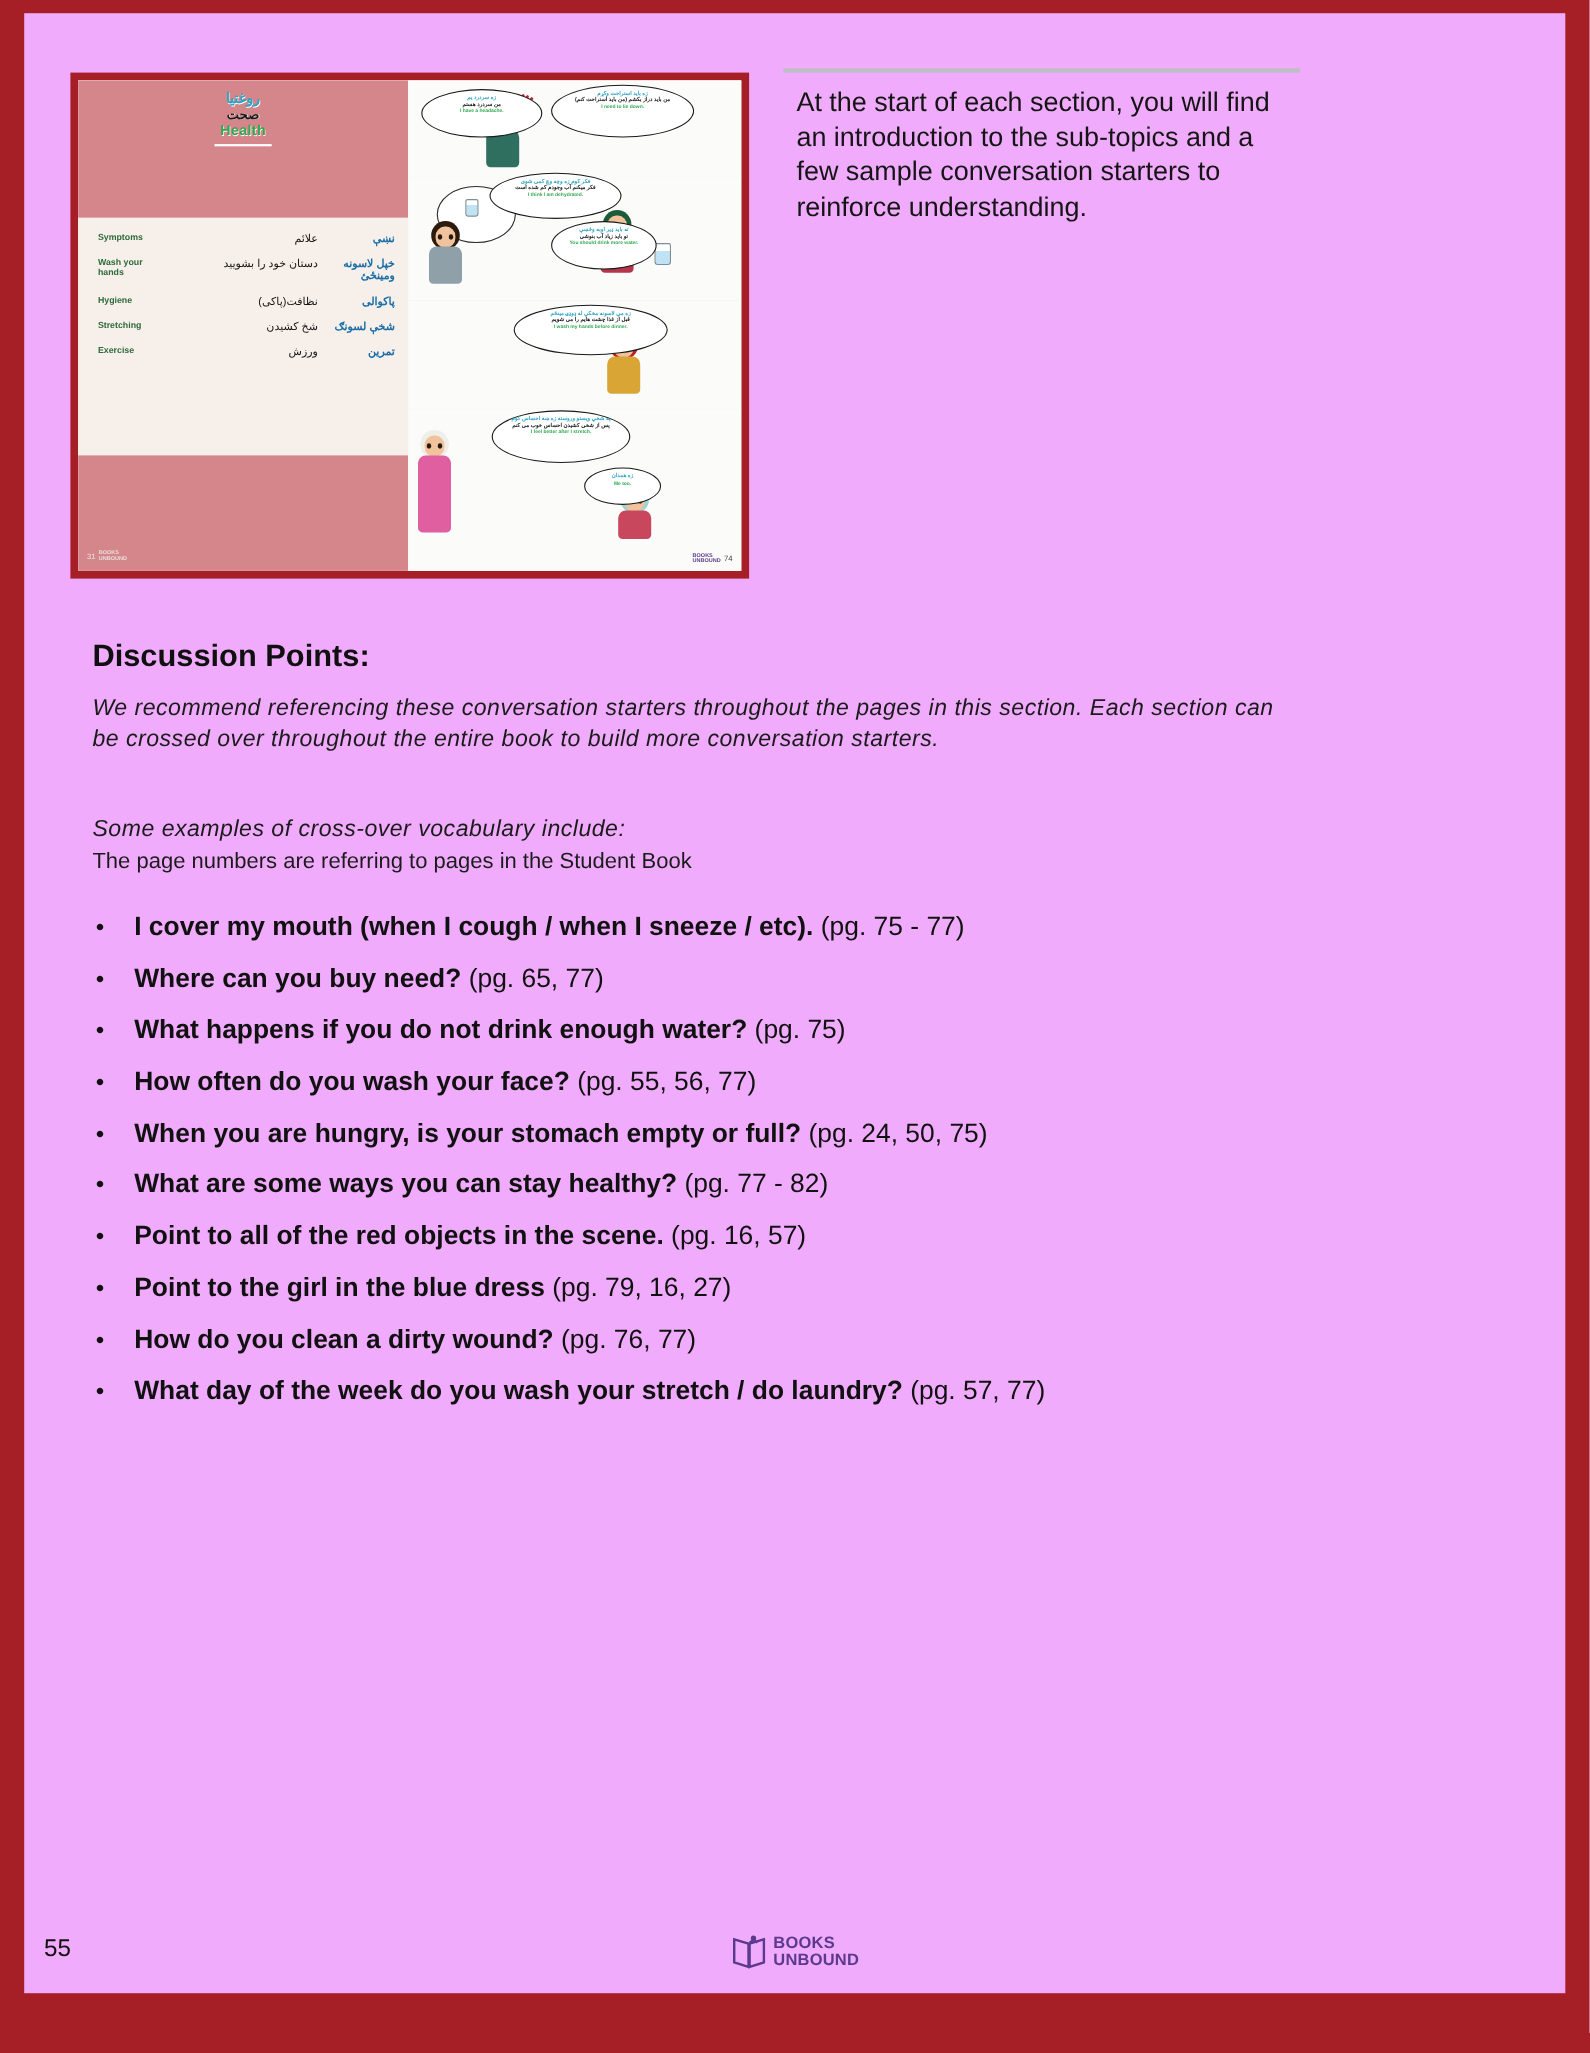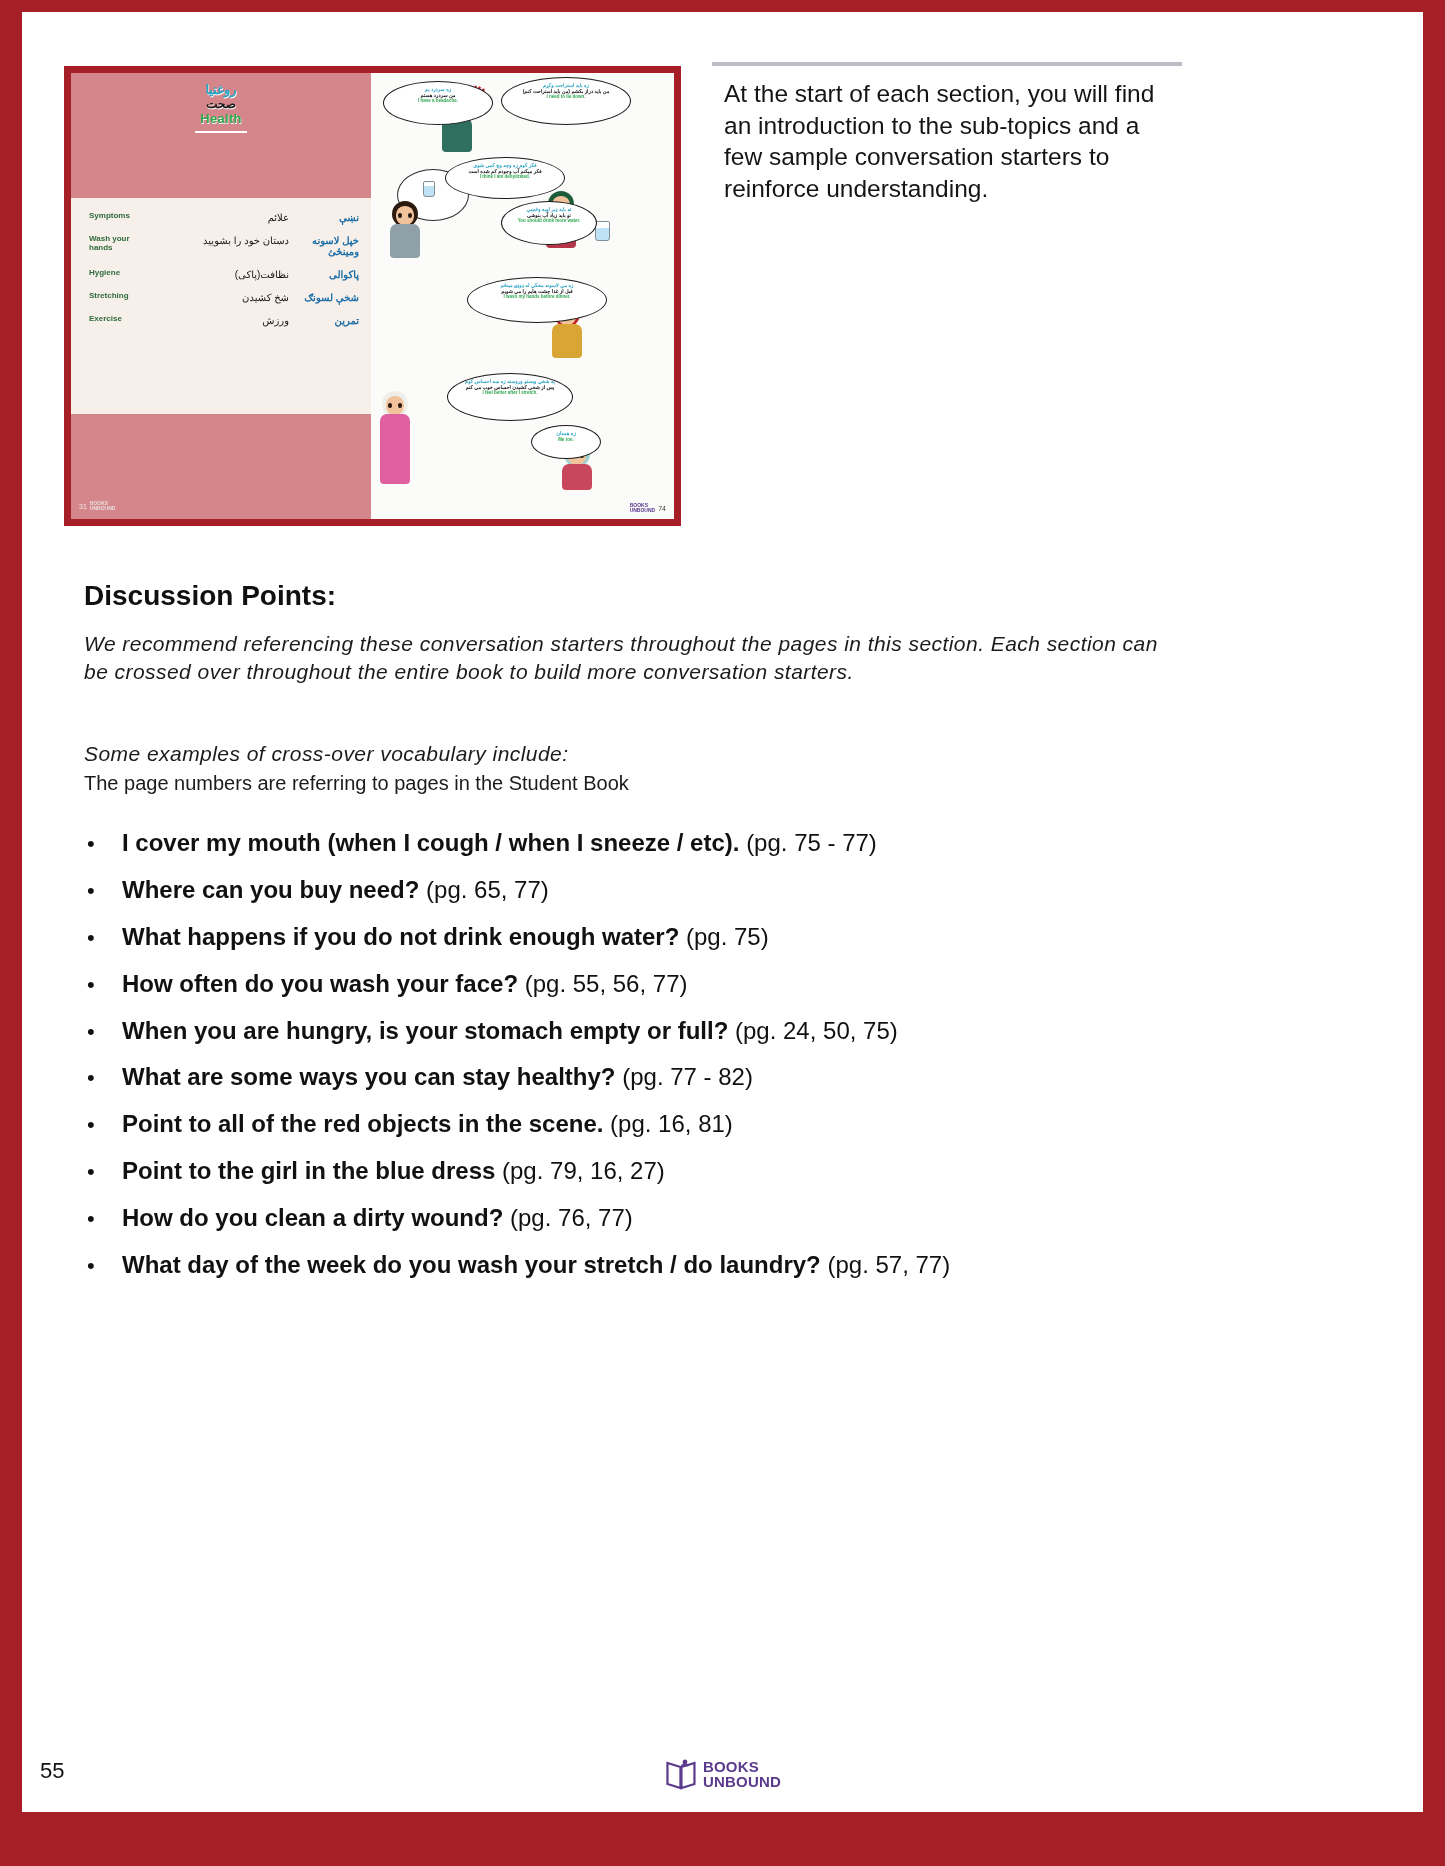--- a/index.html
+++ b/index.html
@@ -21,21 +21,21 @@
     height: 1866px;
     background: #a61f26;
     box-sizing: border-box;
   }
   .page-inner {
     position: absolute;
     left: 22px;
     top: 12px;
     width: 1401px;
     height: 1800px;
-    background: #ffffff;
+    background: #f0abfc;
     box-sizing: border-box;
   }
 
   
   .top-area {
     position: absolute;
     left: 42px;
     top: 42px;
     width: 1120px;
     height: 470px;
@@ -595,21 +595,21 @@
         <span class="dot">•</span>
         <span class="txt">
           <span class="q">What are some ways you can stay healthy?</span>
           <span class="pg">(pg. 77 - 82)</span>
         </span>
       </li>
       <li>
         <span class="dot">•</span>
         <span class="txt">
           <span class="q">Point to all of the red objects in the scene.</span>
-          <span class="pg">(pg. 16, 81)</span>
+          <span class="pg">(pg. 16, 57)</span>
         </span>
       </li>
       <li>
         <span class="dot">•</span>
         <span class="txt">
           <span class="q">Point to the girl in the blue dress</span>
           <span class="pg">(pg. 79, 16, 27)</span>
         </span>
       </li>
       <li>

